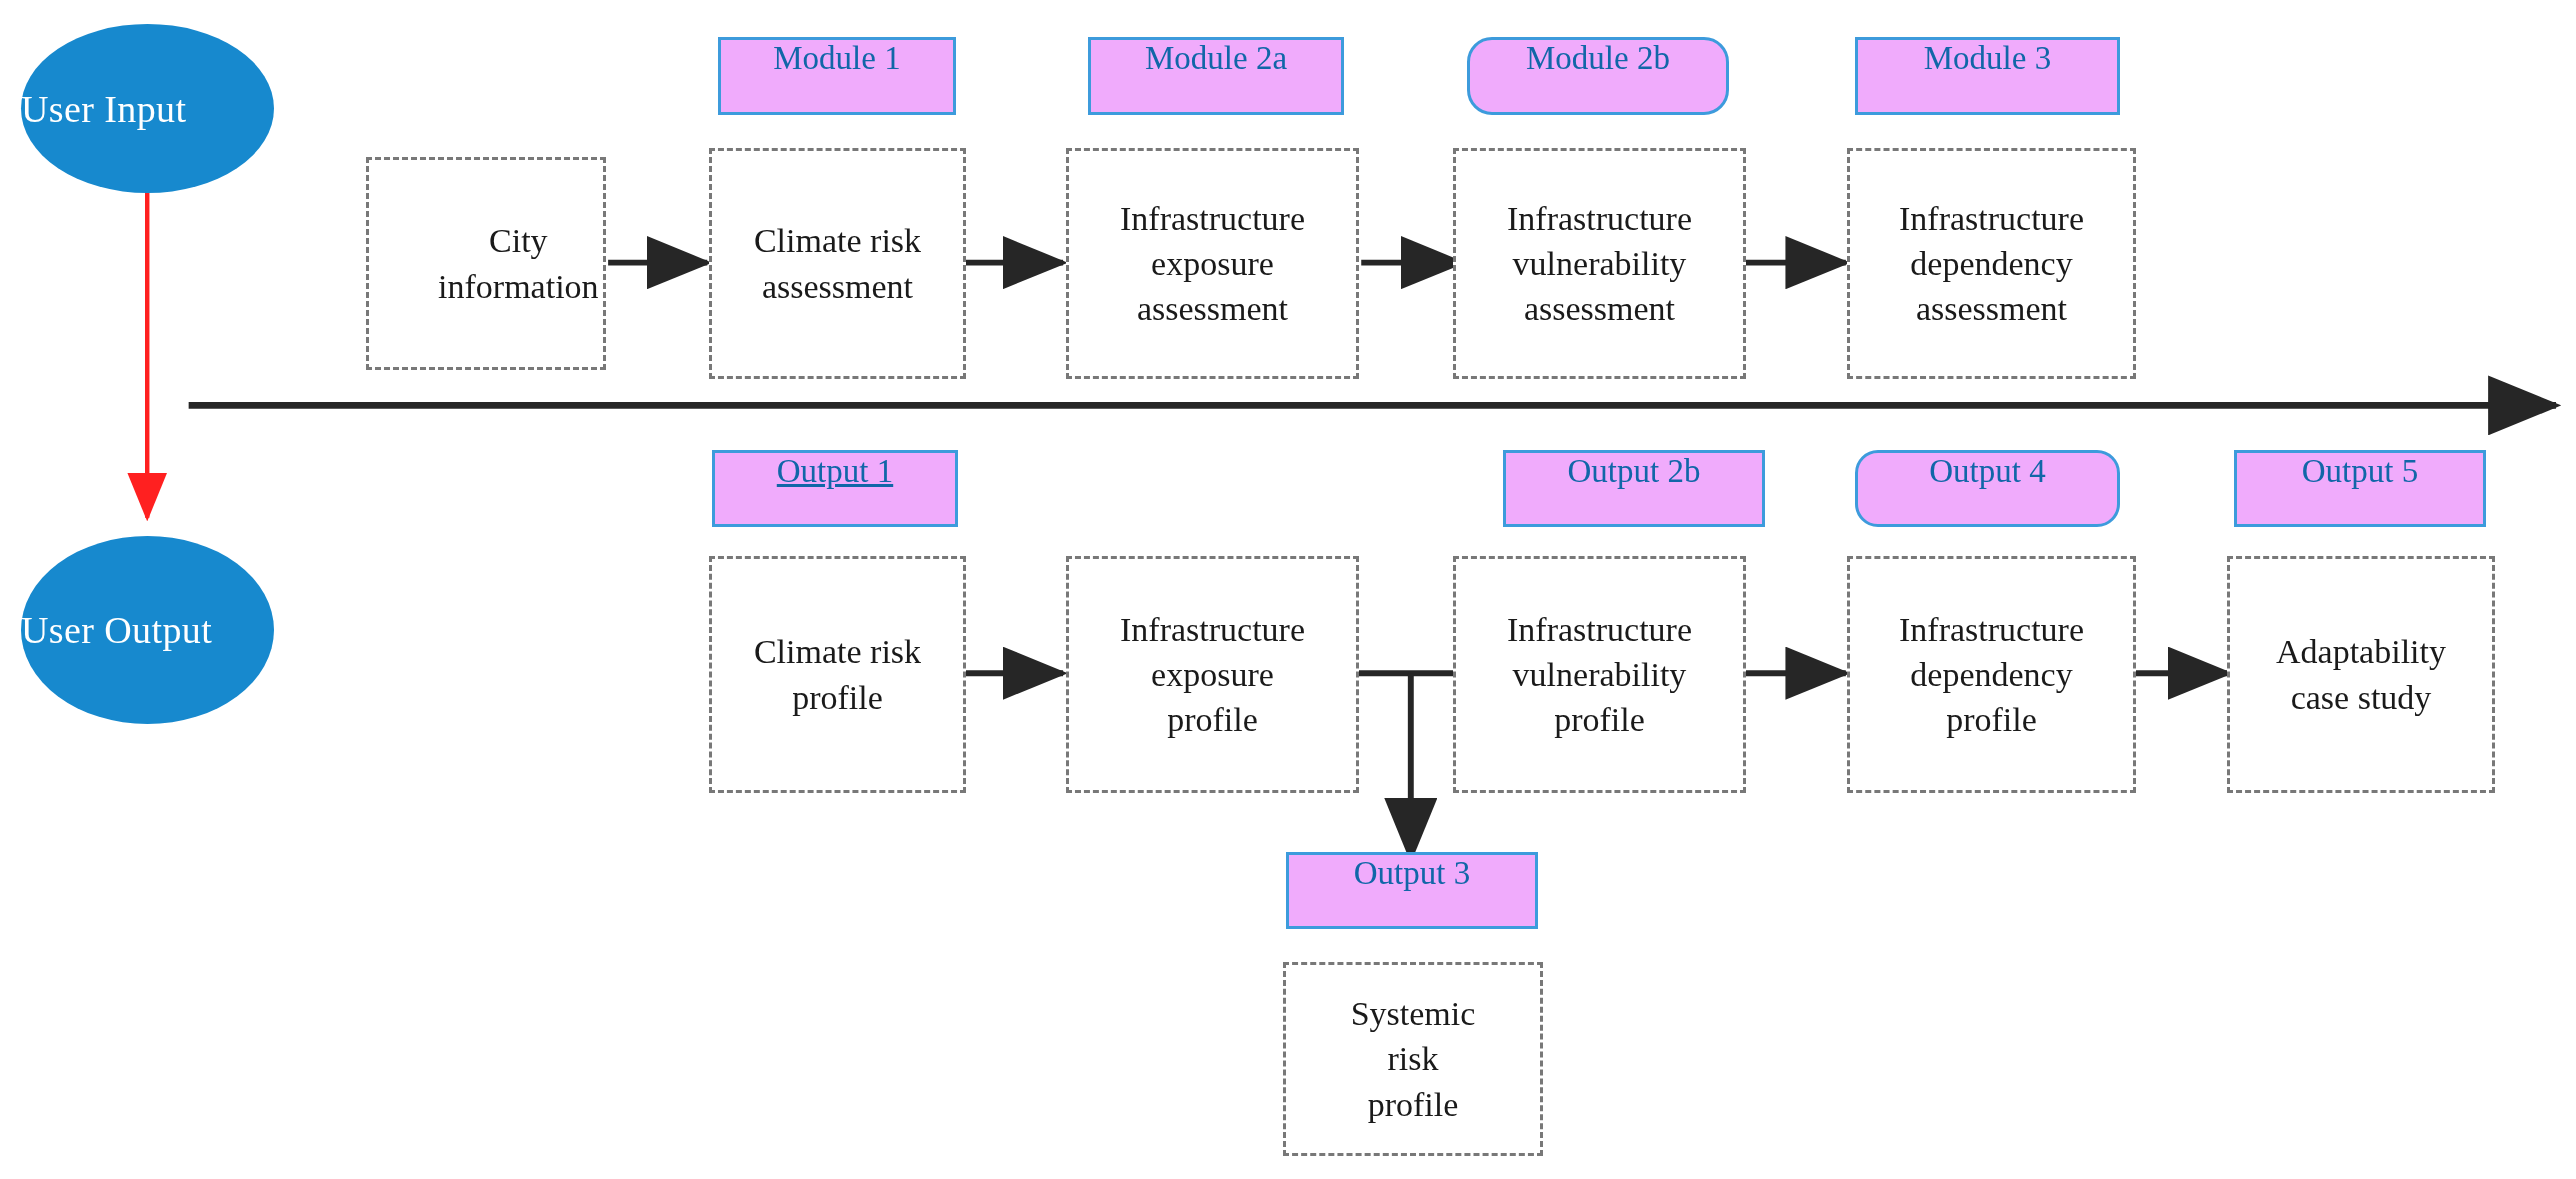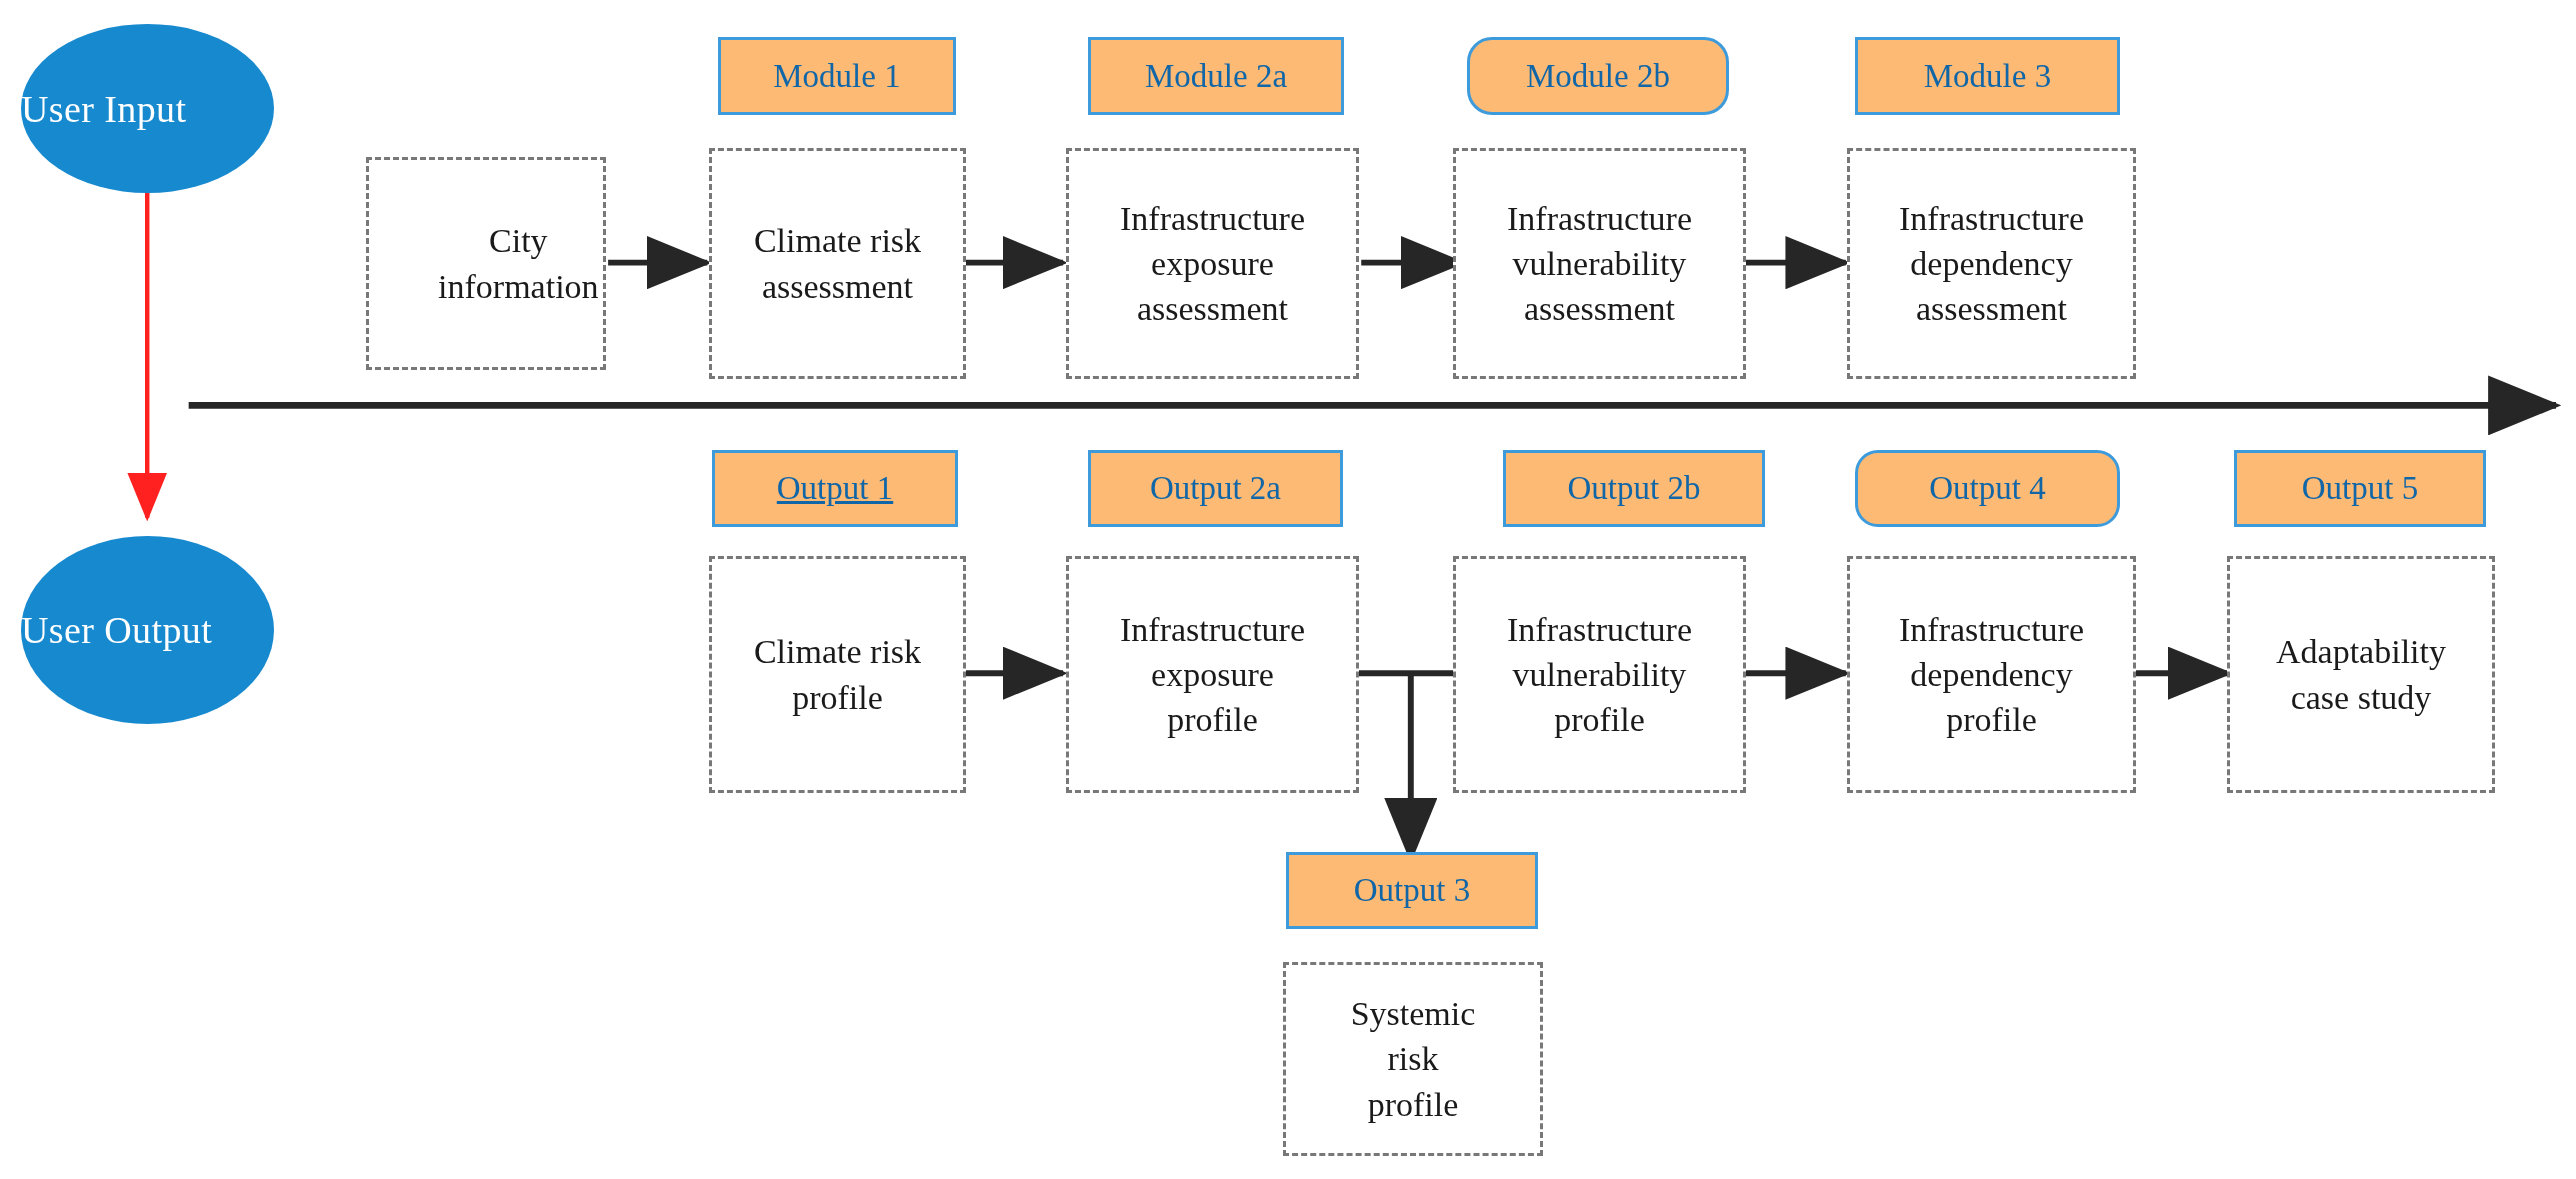--- a/index.html
+++ b/index.html
@@ -28,25 +28,24 @@
     justify-content: flex-start;
     color: #ffffff;
     font-size: 38px;
     letter-spacing: 0.4px;
     text-align: center;
   }
 
   
   .label-box {
     position: absolute;
-    background: #fdba74;
+    background: #f0abfc;
     border: 3px solid #3D9BDC;
     box-sizing: border-box;
     display: flex;
-    align-items: center;
     justify-content: center;
     color: #1166A8;
     font-size: 33px;
     white-space: nowrap;
   }
 
   
   .dashed-box {
     position: absolute;
     background: #ffffff;
@@ -160,23 +159,20 @@
     <div>
       <span>Infrastructure</span>
       <span>dependency</span>
       <span>assessment</span>
     </div>
   </div>
 
   <div class="label-box" style="left:712px; top:450px; width:246px; height:77px;text-decoration:underline;">
     <span>Output 1</span>
   </div>
-  <div class="label-box" style="left:1088px; top:450px; width:255px; height:77px;">
-    <span>Output 2a</span>
-  </div>
   <div class="label-box" style="left:1467px; top:450px; width:262px; height:77px;margin-left:36px;">
     <span>Output 2b</span>
   </div>
   <div class="label-box" style="left:1855px; top:450px; width:265px; height:77px;border-radius:23px;">
     <span>Output 4</span>
   </div>
   <div class="label-box" style="left:2234px; top:450px; width:252px; height:77px;">
     <span>Output 5</span>
   </div>
   <div class="label-box" style="left:1286px; top:852px; width:252px; height:77px;">

